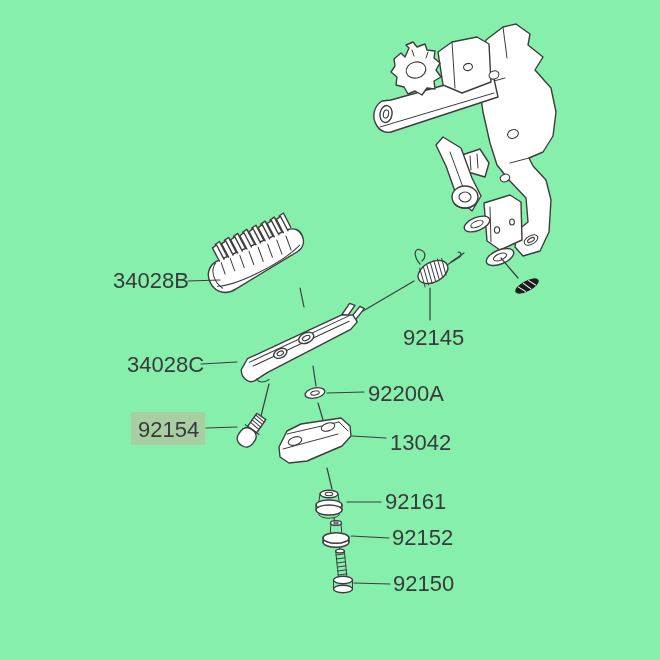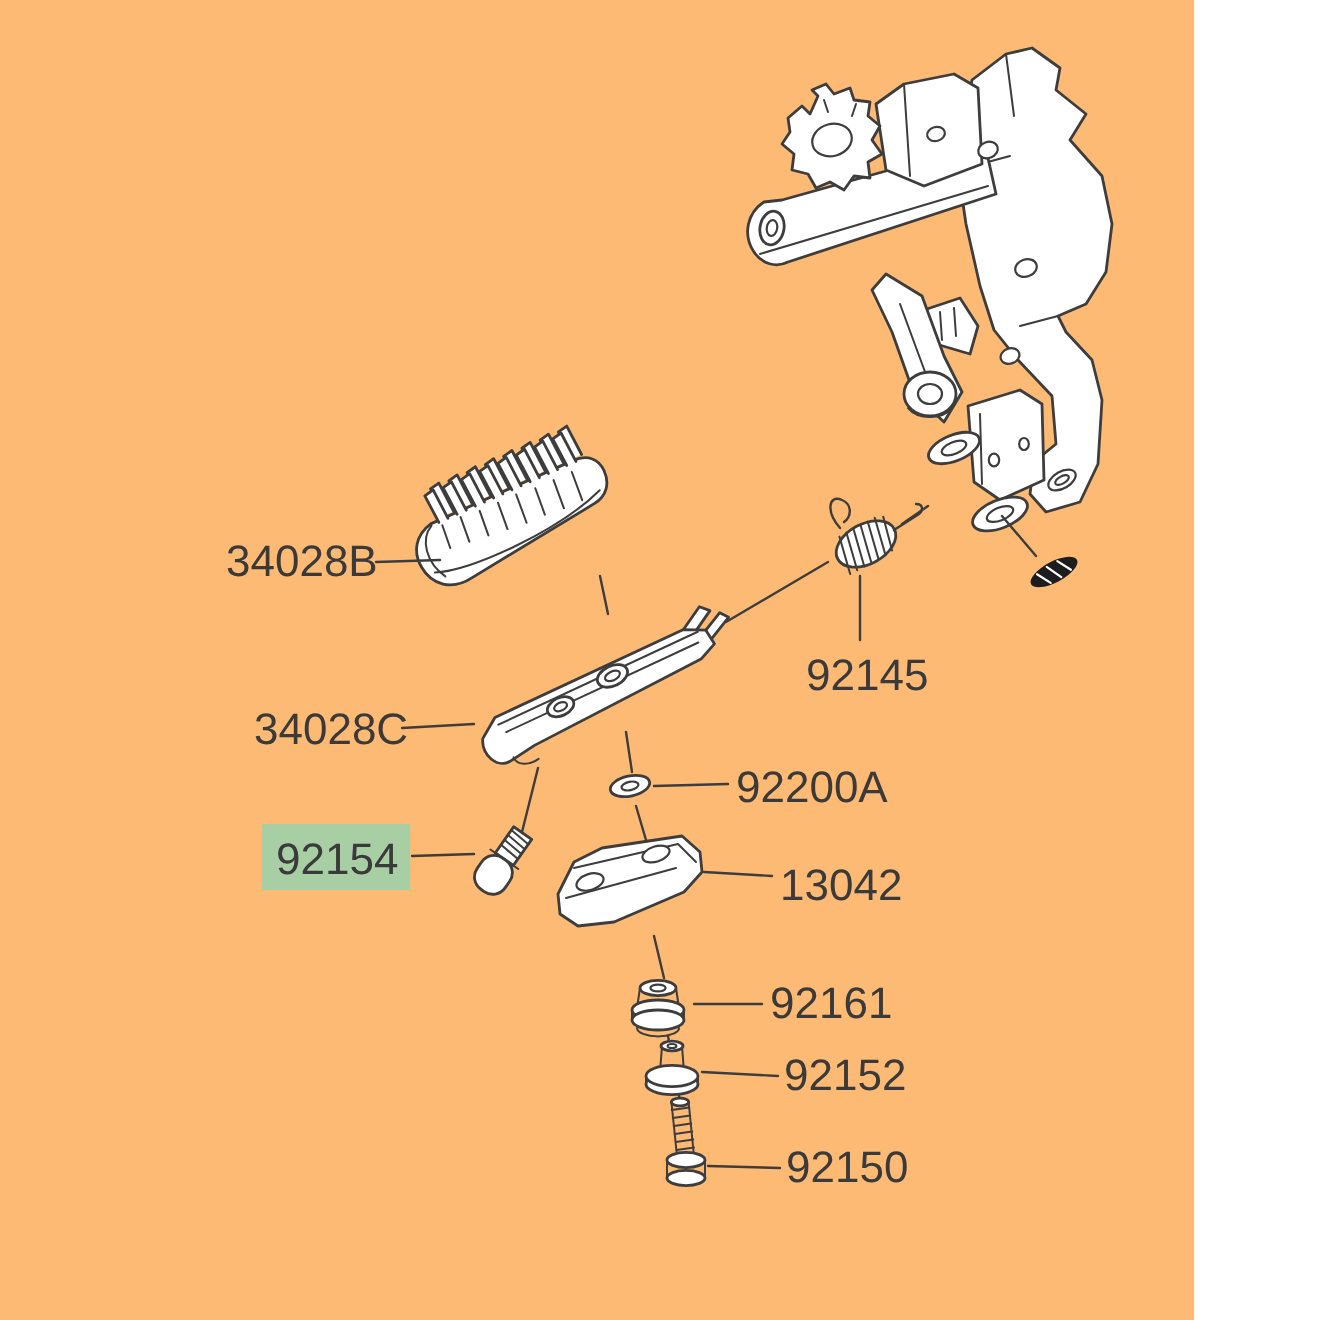--- a/index.html
+++ b/index.html
@@ -1,16 +1,16 @@
 <!DOCTYPE html>
 <html><head>
 <meta charset="utf-8">
 <style>
   html,body{margin:0;padding:0;background:#ffffff;}
-  .canvas{position:relative;width:597px;height:660px;background:#fdba74;overflow:hidden;}
+  .canvas{position:relative;width:660px;height:660px;background:#86efac;overflow:hidden;}
   svg{display:block;}
   .part{fill:#ffffff;stroke:#3d3d3d;stroke-width:1.4;stroke-linejoin:round;stroke-linecap:round;}
   .det{fill:none;stroke:#3d3d3d;stroke-width:1;stroke-linecap:round;}
   .hole{fill:#ffffff;stroke:#3d3d3d;stroke-width:1.1;}
   .ln{fill:none;stroke:#3d3d3d;stroke-width:1.2;stroke-linecap:round;}
   .dark{fill:#1d1d1d;stroke:none;}
   .wht{fill:none;stroke:#ffffff;stroke-width:1.1;stroke-linecap:round;}
   .txt{font-family:"Liberation Sans",sans-serif;font-size:22px;fill:#3a3a3a;}
 </style>
 </head>

